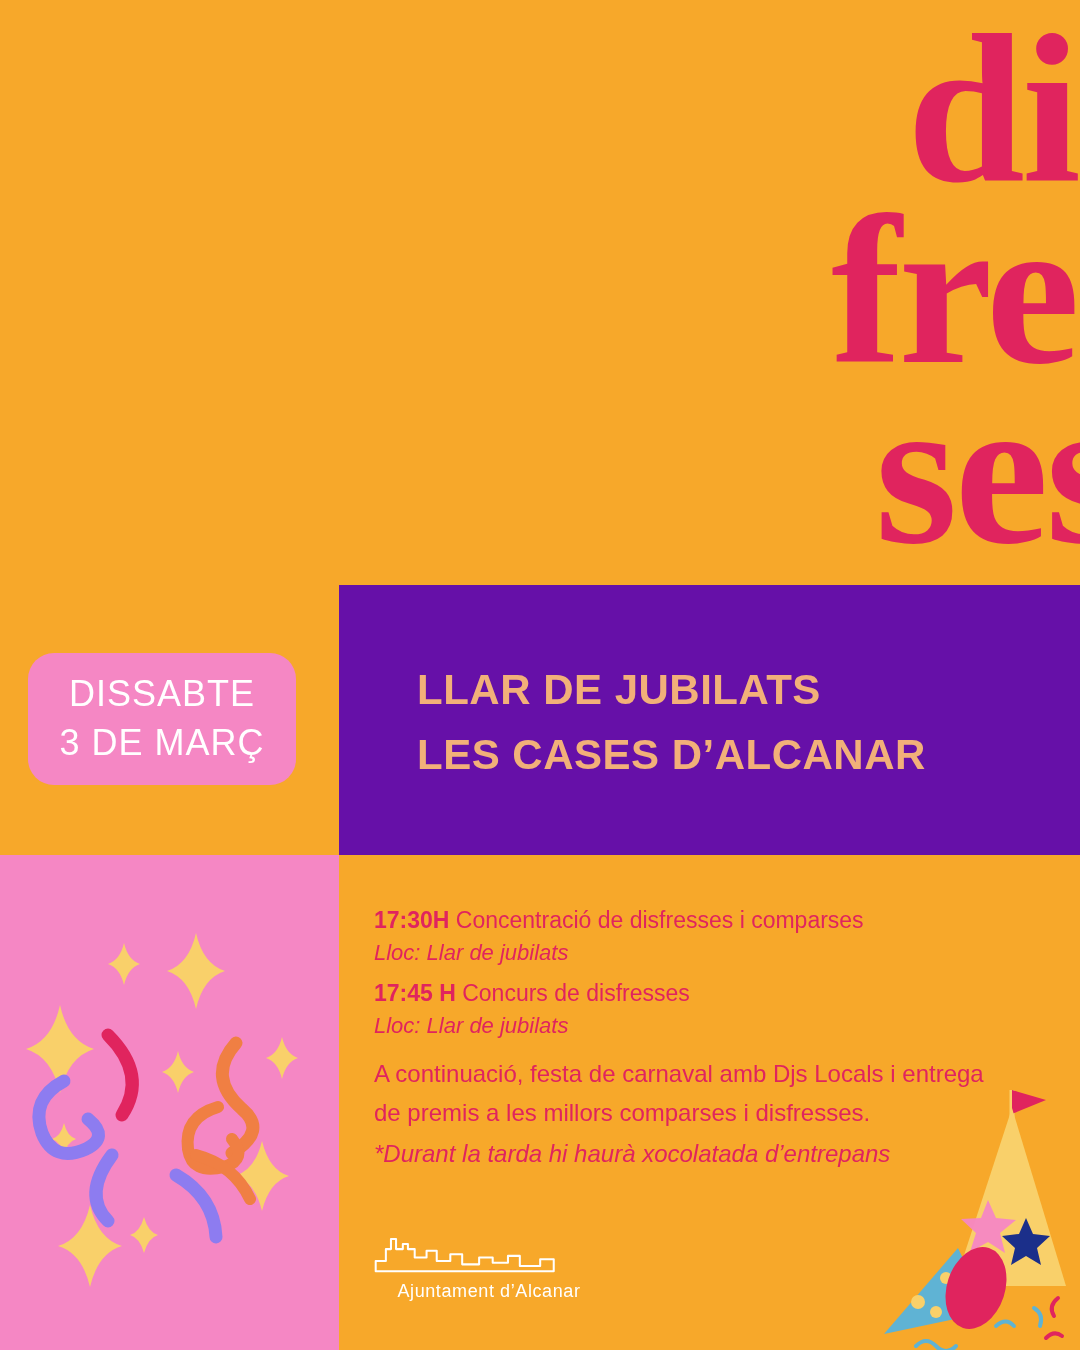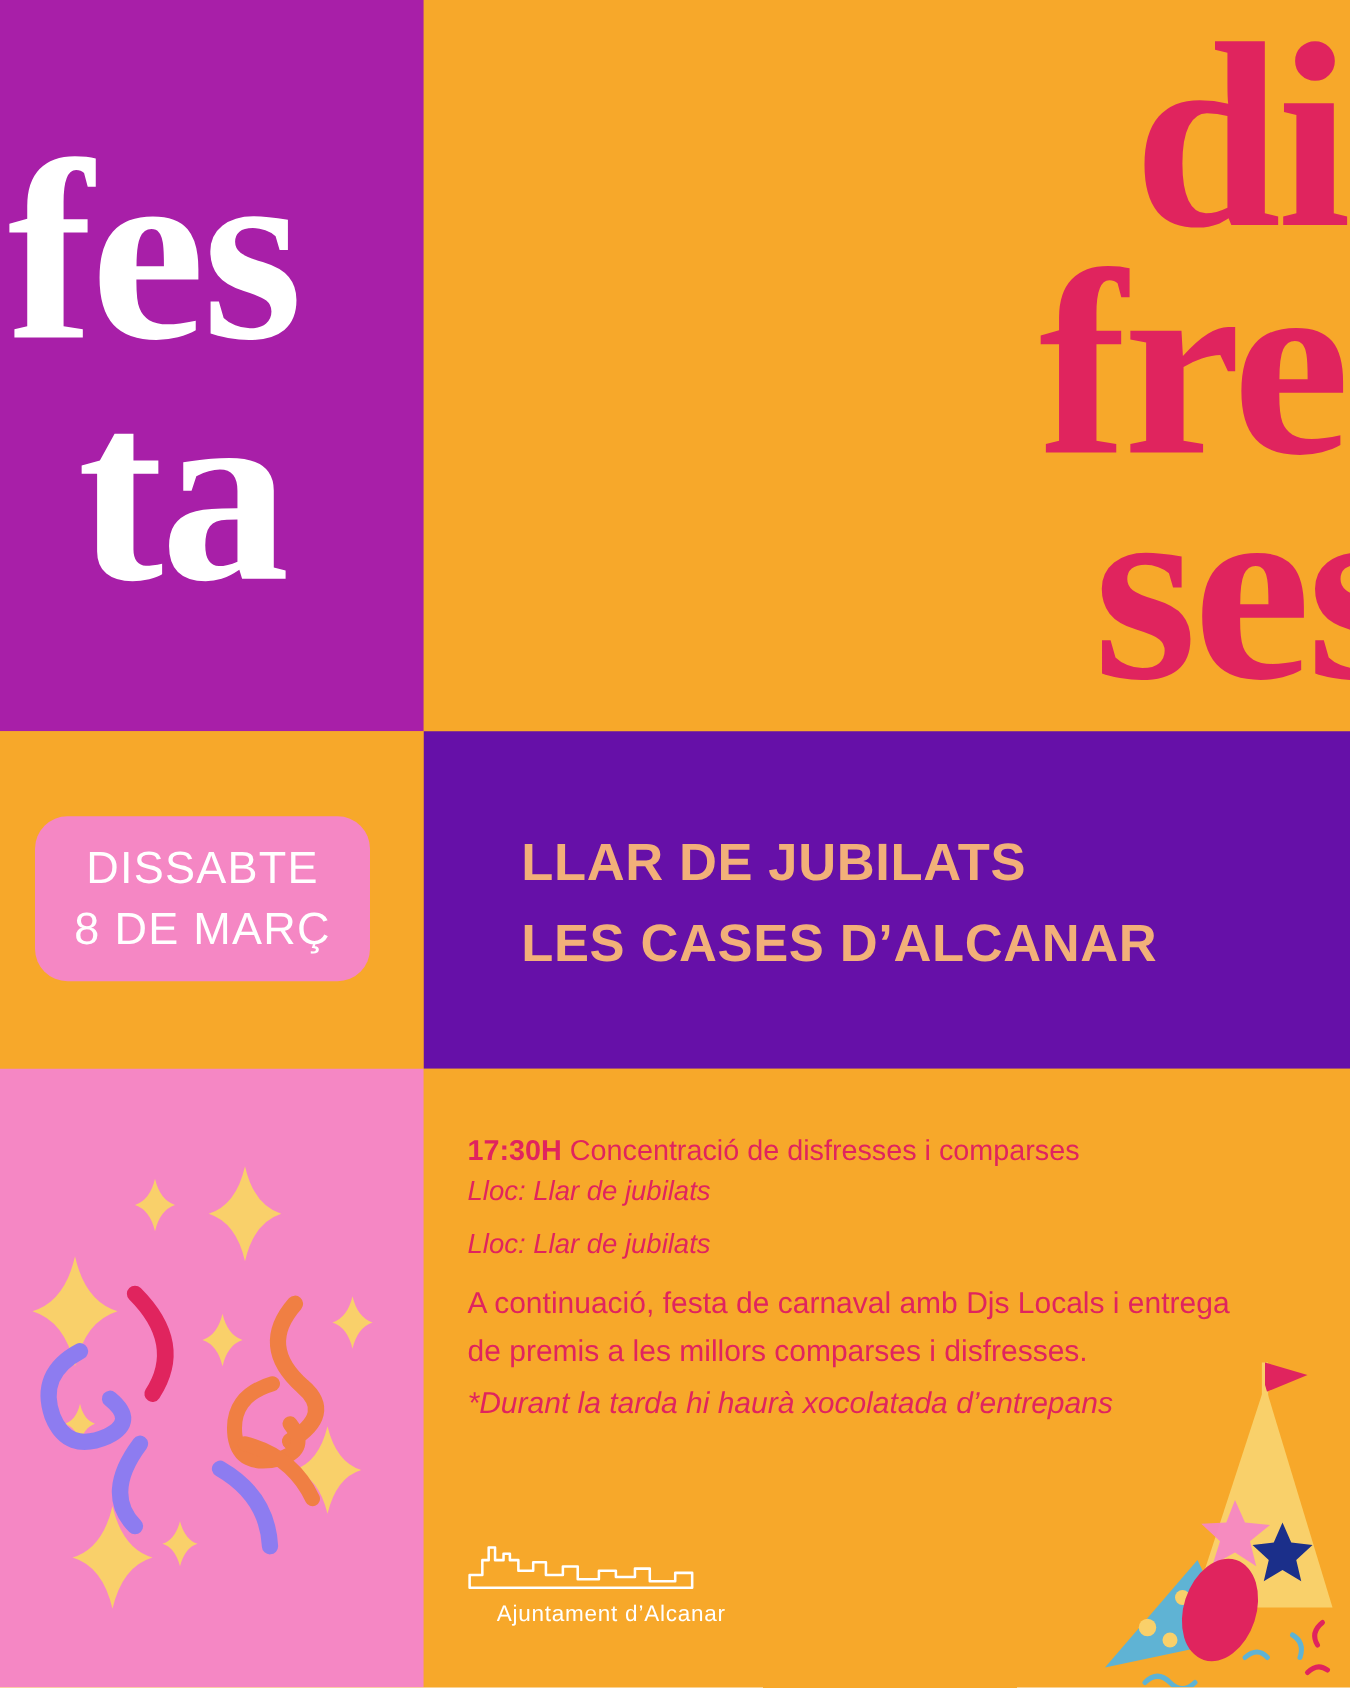--- a/index.html
+++ b/index.html
@@ -193,36 +193,32 @@
   .confetti-left { position: absolute; left: 0; top: 0; width: 339px; height: 495px; }
   
   .party-art { position: absolute; right: 0; bottom: 0; width: 330px; height: 300px; }
 </style>
 </head>
 <body>
 
 <div class="poster">
 
   <div class="top-band">
-    <div class="top-left">
-      <div class="festa-word festa-1">fes</div>
-      <div class="festa-word festa-2">ta</div>
-    </div>
     <div class="top-right">
       <div class="disfresses-word dis-1">dis</div>
       <div class="disfresses-word dis-2">fres</div>
       <div class="disfresses-word dis-3">ses</div>
     </div>
   </div>
 
   <div class="mid-band">
     <div class="mid-left">
       <div class="date-chip">
         <span>DISSABTE</span>
-        <span>8 DE MARÇ</span>
+        <span>3 DE MARÇ</span>
       </div>
     </div>
     <div class="mid-right">
       <div class="venue">
         <div>LLAR DE JUBILATS</div>
         <div>LES CASES D’ALCANAR</div>
       </div>
     </div>
   </div>
 
@@ -258,20 +254,24 @@
     <div class="bot-right">
 
       <div class="schedule">
 
         <div class="sched-row">
           <span class="t">17:30H</span>
           <span class="d">Concentració de disfresses i comparses</span>
         </div>
         <div class="sched-place">Lloc: Llar de jubilats</div>
 
+        <div class="sched-row">
+          <span class="t">17:45 H</span>
+          <span class="d">Concurs de disfresses</span>
+        </div>
         <div class="sched-place">Lloc: Llar de jubilats</div>
 
         <div class="notes">
           <p>A continuació, festa de carnaval amb Djs Locals i entrega</p>
           <p>de premis a les millors comparses i disfresses.</p>
           <p class="italic">*Durant la tarda hi haurà xocolatada d’entrepans</p>
         </div>
       </div>
 
       <svg class="party-art" viewBox="0 0 330 300">

